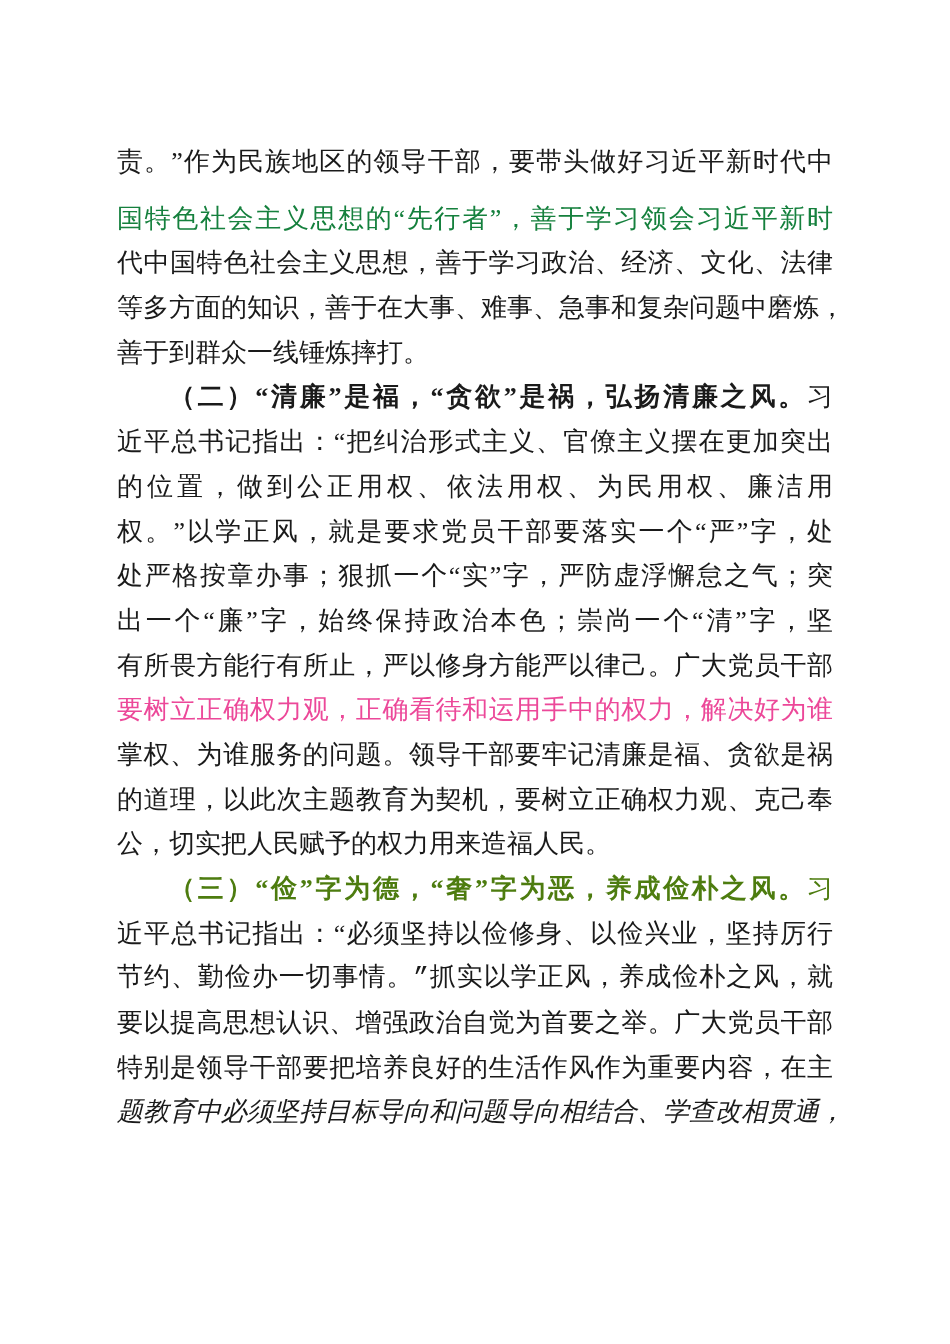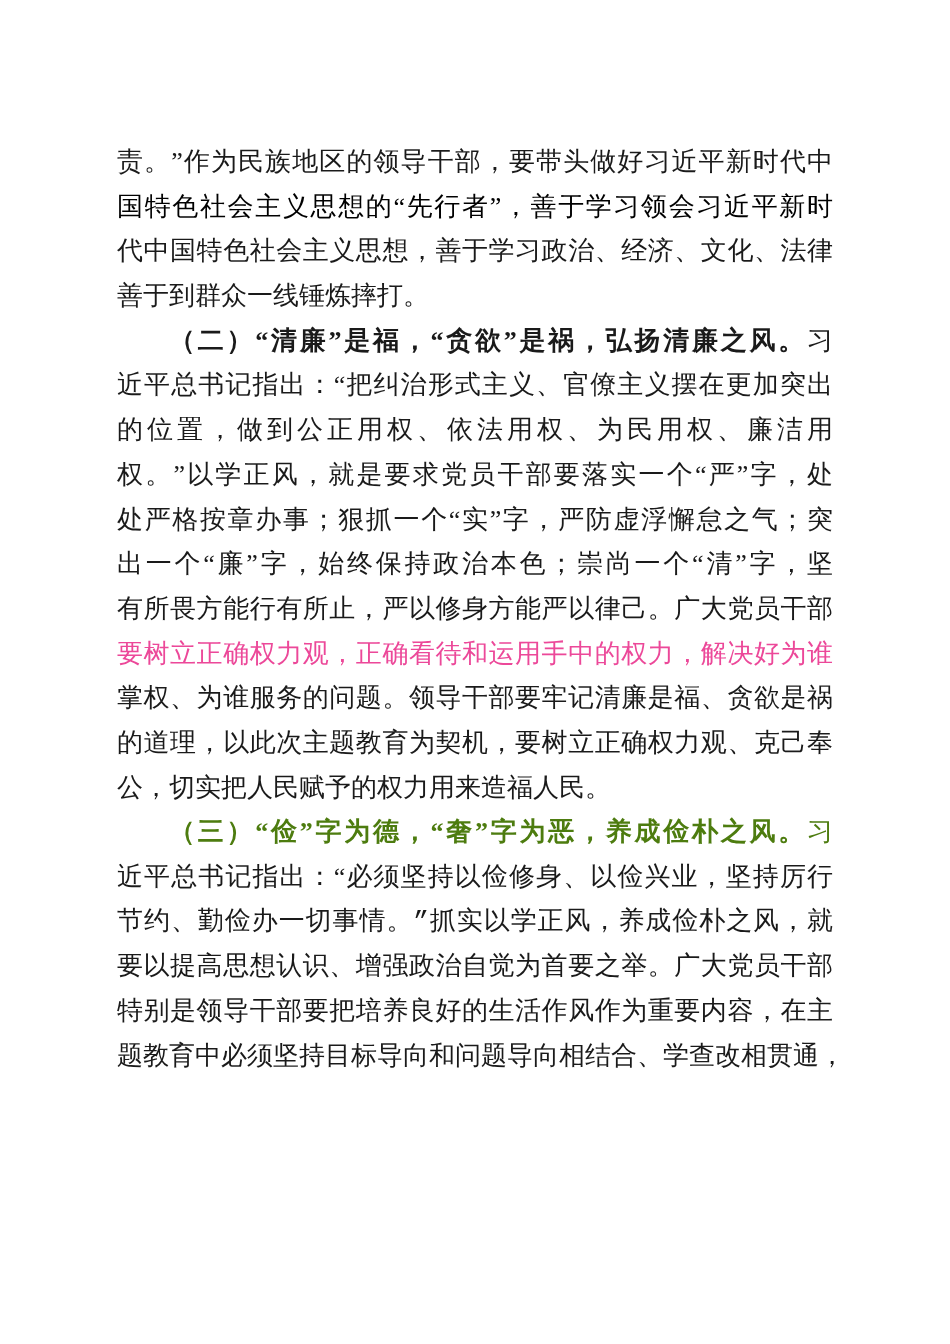--- a/index.html
+++ b/index.html
@@ -47,34 +47,35 @@
   .run.bold {
     font-weight: 700;
   }
 </style>
 </head>
 <body>
 
 <div class="page" style="background: rgb(255, 255, 255);">
   <div class="doc-body">
       <div class="line" style="color: rgb(26, 26, 26);"><span class="run">责。”作为民族地区的领导干部，要带头做好习近平新时代中</span></div>
-      <div class="line" style="color: #000000;"><span class="run">国特色社会主义思想的“先行者”，善于学习领会习近平新时</span></div>
+      <div class="line" style="color: #15803d; margin-top: 12px;"><span class="run">国特色社会主义思想的“先行者”，善于学习领会习近平新时</span></div>
       <div class="line" style="color: rgb(26, 26, 26);"><span class="run">代中国特色社会主义思想，善于学习政治、经济、文化、法律</span></div>
+      <div class="line overlong" style="color: rgb(26, 26, 26);"><span class="run">等多方面的知识，善于在大事、难事、急事和复杂问题中磨炼，</span></div>
       <div class="line para-last" style="color: rgb(26, 26, 26);"><span class="run">善于到群众一线锤炼摔打。</span></div>
       <div class="line indent" style="color: rgb(26, 26, 26);"><span class="run bold">（二）“清廉”是福，“贪欲”是祸，弘扬清廉之风。</span><span class="run">习</span></div>
       <div class="line" style="color: rgb(26, 26, 26);"><span class="run">近平总书记指出：“把纠治形式主义、官僚主义摆在更加突出</span></div>
       <div class="line" style="color: rgb(26, 26, 26);"><span class="run">的位置，做到公正用权、依法用权、为民用权、廉洁用</span></div>
       <div class="line" style="color: rgb(26, 26, 26);"><span class="run">权。”以学正风，就是要求党员干部要落实一个“严”字，处</span></div>
       <div class="line" style="color: rgb(26, 26, 26);"><span class="run">处严格按章办事；狠抓一个“实”字，严防虚浮懈怠之气；突</span></div>
       <div class="line" style="color: rgb(26, 26, 26);"><span class="run">出一个“廉”字，始终保持政治本色；崇尚一个“清”字，坚</span></div>
       <div class="line" style="color: rgb(26, 26, 26);"><span class="run">有所畏方能行有所止，严以修身方能严以律己。广大党员干部</span></div>
       <div class="line" style="color: #ec4899;"><span class="run">要树立正确权力观，正确看待和运用手中的权力，解决好为谁</span></div>
       <div class="line" style="color: rgb(26, 26, 26);"><span class="run">掌权、为谁服务的问题。领导干部要牢记清廉是福、贪欲是祸</span></div>
       <div class="line" style="color: rgb(26, 26, 26);"><span class="run">的道理，以此次主题教育为契机，要树立正确权力观、克己奉</span></div>
       <div class="line para-last" style="color: rgb(26, 26, 26);"><span class="run">公，切实把人民赋予的权力用来造福人民。</span></div>
       <div class="line indent" style="color: #4d7c0f;"><span class="run bold">（三）“俭”字为德，“奢”字为恶，养成俭朴之风。</span><span class="run">习</span></div>
       <div class="line" style="color: rgb(26, 26, 26);"><span class="run">近平总书记指出：“必须坚持以俭修身、以俭兴业，坚持厉行</span></div>
       <div class="line" style="color: rgb(26, 26, 26); font-family: Liberation Mono, monospace;"><span class="run">节约、勤俭办一切事情。”抓实以学正风，养成俭朴之风，就</span></div>
       <div class="line" style="color: rgb(26, 26, 26);"><span class="run">要以提高思想认识、增强政治自觉为首要之举。广大党员干部</span></div>
       <div class="line" style="color: rgb(26, 26, 26);"><span class="run">特别是领导干部要把培养良好的生活作风作为重要内容，在主</span></div>
-      <div class="line para-last overlong" style="color: rgb(26, 26, 26);"><span class="run">题教育中必须坚持目标导向和问题导向相结合、学查改相贯通，</span></div>
+      <div class="line para-last overlong" style="color: rgb(26, 26, 26); font-style: italic;"><span class="run">题教育中必须坚持目标导向和问题导向相结合、学查改相贯通，</span></div>
     </div>
 </div>
 
 </body></html>

